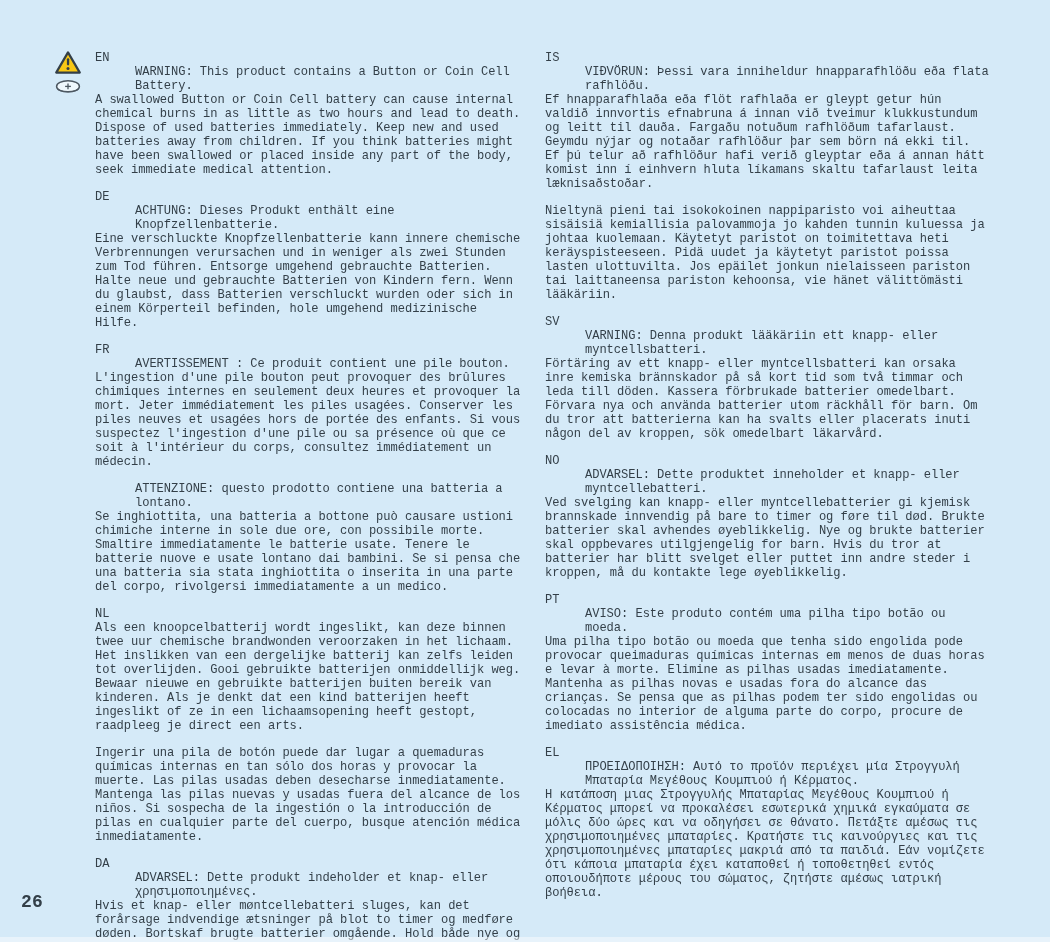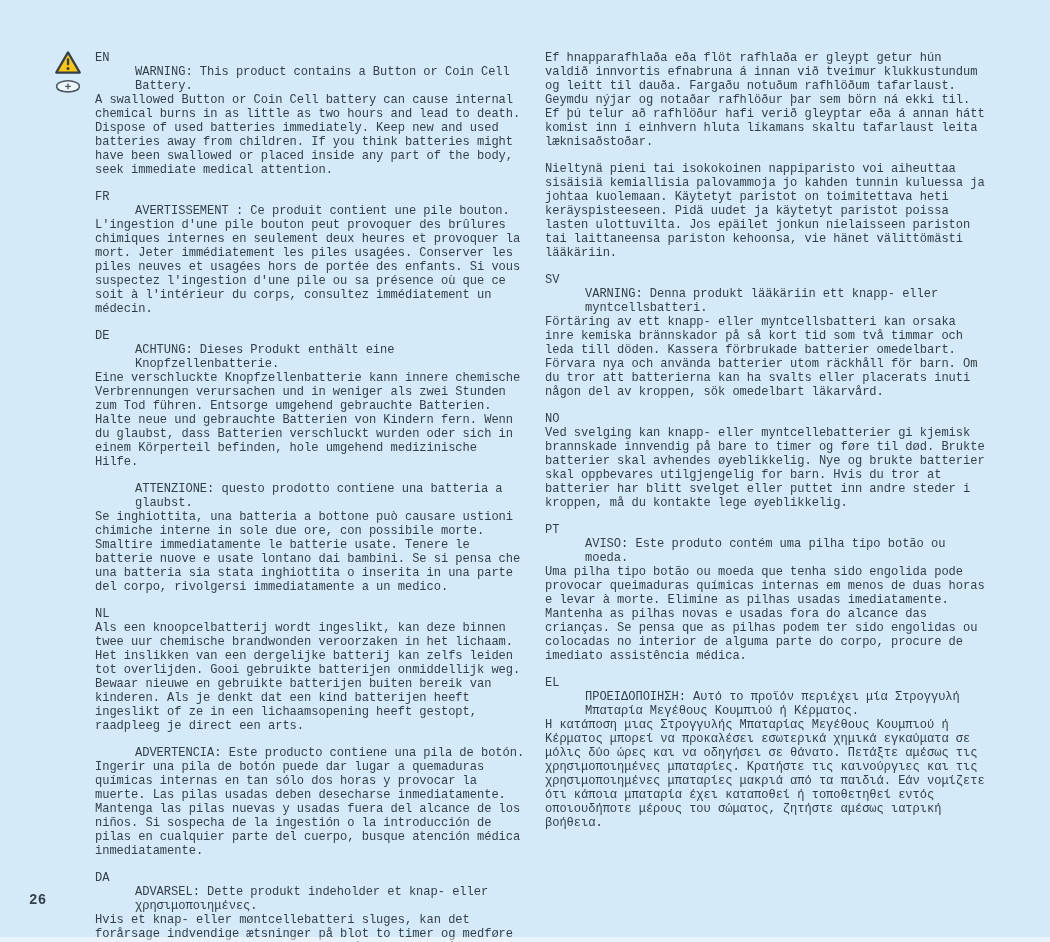--- a/index.html
+++ b/index.html
@@ -32,22 +32,22 @@
   .lang-code{white-space:pre;}
   .headline{display:block;margin-left:40px;}
   .bodytext{display:block;}
   .icon-stack{
     position:absolute;left:52px;top:50px;width:32px;
     display:flex;flex-direction:column;align-items:center;
   }
   .icon-stack svg{display:block;}
   .icon-gap{height:4px;}
   .page-number{
-    position:absolute;left:29px;top:892px;
-    font-size:14px;font-weight:700;letter-spacing:0.3px;
+    position:absolute;left:21px;top:892px;
+    font-size:18px;font-weight:700;letter-spacing:0.3px;
   }
   .bottom-edge{
     position:absolute;left:0;right:0;bottom:0;height:5px;
     background:rgba(255,255,255,0.45);
   }
 </style>
 </head>
 <body>
 
 <div class="page">
@@ -70,72 +70,74 @@
   <div class="columns">
     <div class="col-left">
 
       <div class="section">
         <div class="lang-code">EN</div>
         <span class="headline">WARNING: This product contains a Button or Coin Cell Battery.</span>
         <span class="bodytext">A swallowed Button or Coin Cell battery can cause internal chemical burns in as little as two hours and lead to death. Dispose of used batteries immediately. Keep new and used batteries away from children. If you think batteries might have been swallowed or placed inside any part of the body, seek immediate medical attention.</span>
       </div>
 
       <div class="section">
+        <div class="lang-code">DE</div>
+        <span class="headline">ACHTUNG: Dieses Produkt enthält eine Knopfzellenbatterie.</span>
+        <span class="bodytext">Eine verschluckte Knopfzellenbatterie kann innere chemische Verbrennungen verursachen und in weniger als zwei Stunden zum Tod führen. Entsorge umgehend gebrauchte Batterien. Halte neue und gebrauchte Batterien von Kindern fern. Wenn du glaubst, dass Batterien verschluckt wurden oder sich in einem Körperteil befinden, hole umgehend medizinische Hilfe.</span>
+      </div>
+
+      <div class="section">
         <div class="lang-code">FR</div>
         <span class="headline">AVERTISSEMENT : Ce produit contient une pile bouton.</span>
         <span class="bodytext">L'ingestion d'une pile bouton peut provoquer des brûlures chimiques internes en seulement deux heures et provoquer la mort. Jeter immédiatement les piles usagées. Conserver les piles neuves et usagées hors de portée des enfants. Si vous suspectez l'ingestion d'une pile ou sa présence où que ce soit à l'intérieur du corps, consultez immédiatement un médecin.</span>
       </div>
 
       <div class="section">
-        <div class="lang-code">DE</div>
-        <span class="headline">ACHTUNG: Dieses Produkt enthält eine Knopfzellenbatterie.</span>
-        <span class="bodytext">Eine verschluckte Knopfzellenbatterie kann innere chemische Verbrennungen verursachen und in weniger als zwei Stunden zum Tod führen. Entsorge umgehend gebrauchte Batterien. Halte neue und gebrauchte Batterien von Kindern fern. Wenn du glaubst, dass Batterien verschluckt wurden oder sich in einem Körperteil befinden, hole umgehend medizinische Hilfe.</span>
-      </div>
-
-      <div class="section">
-        <span class="headline">ATTENZIONE: questo prodotto contiene una batteria a glaubst.</span>
+        <span class="headline">ATTENZIONE: questo prodotto contiene una batteria a lontano.</span>
         <span class="bodytext">Se inghiottita, una batteria a bottone può causare ustioni chimiche interne in sole due ore, con possibile morte. Smaltire immediatamente le batterie usate. Tenere le batterie nuove e usate lontano dai bambini. Se si pensa che una batteria sia stata inghiottita o inserita in una parte del corpo, rivolgersi immediatamente a un medico.</span>
       </div>
 
       <div class="section">
         <div class="lang-code">NL</div>
         <span class="bodytext">Als een knoopcelbatterij wordt ingeslikt, kan deze binnen twee uur chemische brandwonden veroorzaken in het lichaam. Het inslikken van een dergelijke batterij kan zelfs leiden tot overlijden. Gooi gebruikte batterijen onmiddellijk weg. Bewaar nieuwe en gebruikte batterijen buiten bereik van kinderen. Als je denkt dat een kind batterijen heeft ingeslikt of ze in een lichaamsopening heeft gestopt, raadpleeg je direct een arts.</span>
       </div>
 
       <div class="section">
-        <span class="headline">ADVERTENCIA: Este producto contiene una pila de botón.</span>
         <span class="bodytext">Ingerir una pila de botón puede dar lugar a quemaduras químicas internas en tan sólo dos horas y provocar la muerte. Las pilas usadas deben desecharse inmediatamente. Mantenga las pilas nuevas y usadas fuera del alcance de los niños. Si sospecha de la ingestión o la introducción de pilas en cualquier parte del cuerpo, busque atención médica inmediatamente.</span>
       </div>
 
       <div class="section">
         <div class="lang-code">DA</div>
         <span class="headline">ADVARSEL: Dette produkt indeholder et knap- eller χρησιμοποιημένες.</span>
         <span class="bodytext">Hvis et knap- eller møntcellebatteri sluges, kan det forårsage indvendige ætsninger på blot to timer og medføre døden. Bortskaf brugte batterier omgående. Hold både nye og brugte batterier uden for børns rækkevidde. Hvis du har mistanke om, at batterierne kan være blevet slugt eller kommet ind i nogen del af kroppen, skal du omgående søge lægehjælp.</span>
       </div>
 
     </div>
 
     <div class="col-right">
 
       <div class="section">
+        <div class="lang-code">IS</div>
+        <span class="headline">VIÐVÖRUN: Þessi vara inniheldur hnapparafhlöðu eða flata rafhlöðu.</span>
         <span class="bodytext">Ef hnapparafhlaða eða flöt rafhlaða er gleypt getur hún valdið innvortis efnabruna á innan við tveimur klukkustundum og leitt til dauða. Fargaðu notuðum rafhlöðum tafarlaust. Geymdu nýjar og notaðar rafhlöður þar sem börn ná ekki til. Ef þú telur að rafhlöður hafi verið gleyptar eða á annan hátt komist inn í einhvern hluta líkamans skaltu tafarlaust leita læknisaðstoðar.</span>
       </div>
 
       <div class="section">
         <span class="bodytext">Nieltynä pieni tai isokokoinen nappiparisto voi aiheuttaa sisäisiä kemiallisia palovammoja jo kahden tunnin kuluessa ja johtaa kuolemaan. Käytetyt paristot on toimitettava heti keräyspisteeseen. Pidä uudet ja käytetyt paristot poissa lasten ulottuvilta. Jos epäilet jonkun nielaisseen pariston tai laittaneensa pariston kehoonsa, vie hänet välittömästi lääkäriin.</span>
       </div>
 
       <div class="section">
         <div class="lang-code">SV</div>
         <span class="headline">VARNING: Denna produkt lääkäriin ett knapp- eller myntcellsbatteri.</span>
         <span class="bodytext">Förtäring av ett knapp- eller myntcellsbatteri kan orsaka inre kemiska brännskador på så kort tid som två timmar och leda till döden. Kassera förbrukade batterier omedelbart. Förvara nya och använda batterier utom räckhåll för barn. Om du tror att batterierna kan ha svalts eller placerats inuti någon del av kroppen, sök omedelbart läkarvård.</span>
       </div>
 
       <div class="section">
         <div class="lang-code">NO</div>
+        <span class="headline">ADVARSEL: Dette produktet inneholder et knapp- eller myntcellebatteri.</span>
         <span class="bodytext">Ved svelging kan knapp- eller myntcellebatterier gi kjemisk brannskade innvendig på bare to timer og føre til død. Brukte batterier skal avhendes øyeblikkelig. Nye og brukte batterier skal oppbevares utilgjengelig for barn. Hvis du tror at batterier har blitt svelget eller puttet inn andre steder i kroppen, må du kontakte lege øyeblikkelig.</span>
       </div>
 
       <div class="section">
         <div class="lang-code">PT</div>
         <span class="headline">AVISO: Este produto contém uma pilha tipo botão ou moeda.</span>
         <span class="bodytext">Uma pilha tipo botão ou moeda que tenha sido engolida pode provocar queimaduras químicas internas em menos de duas horas e levar à morte. Elimine as pilhas usadas imediatamente. Mantenha as pilhas novas e usadas fora do alcance das crianças. Se pensa que as pilhas podem ter sido engolidas ou colocadas no interior de alguma parte do corpo, procure de imediato assistência médica.</span>
       </div>
 
       <div class="section">

